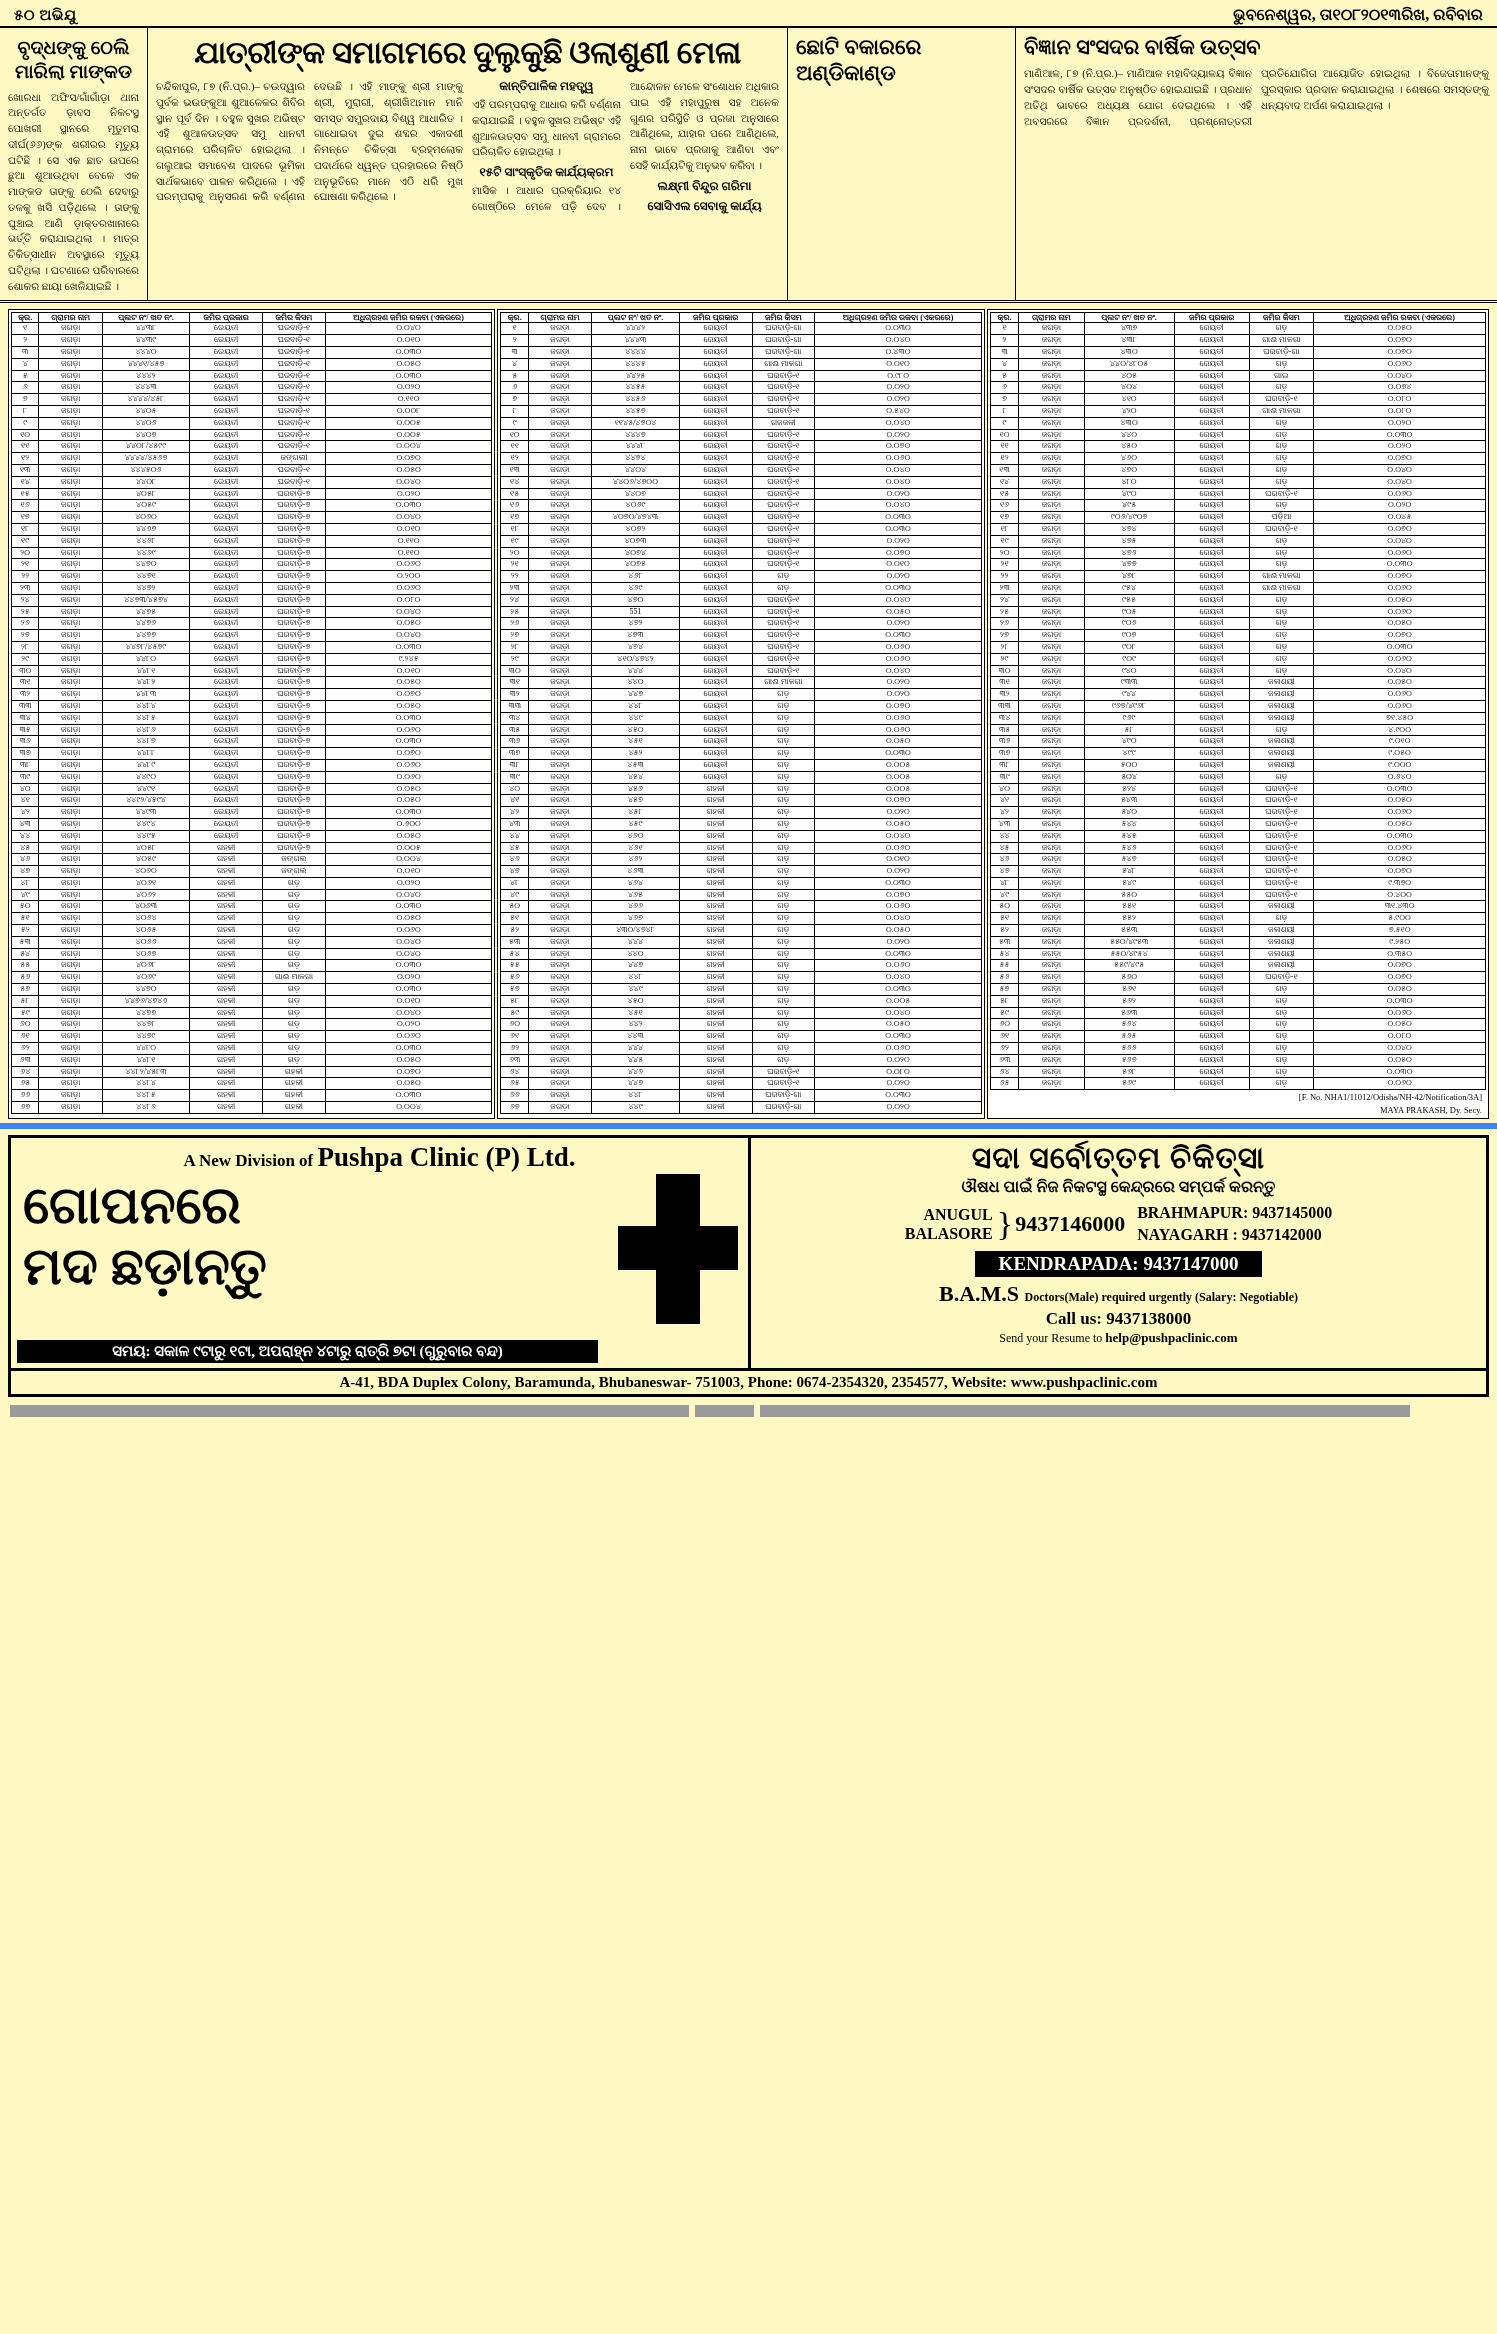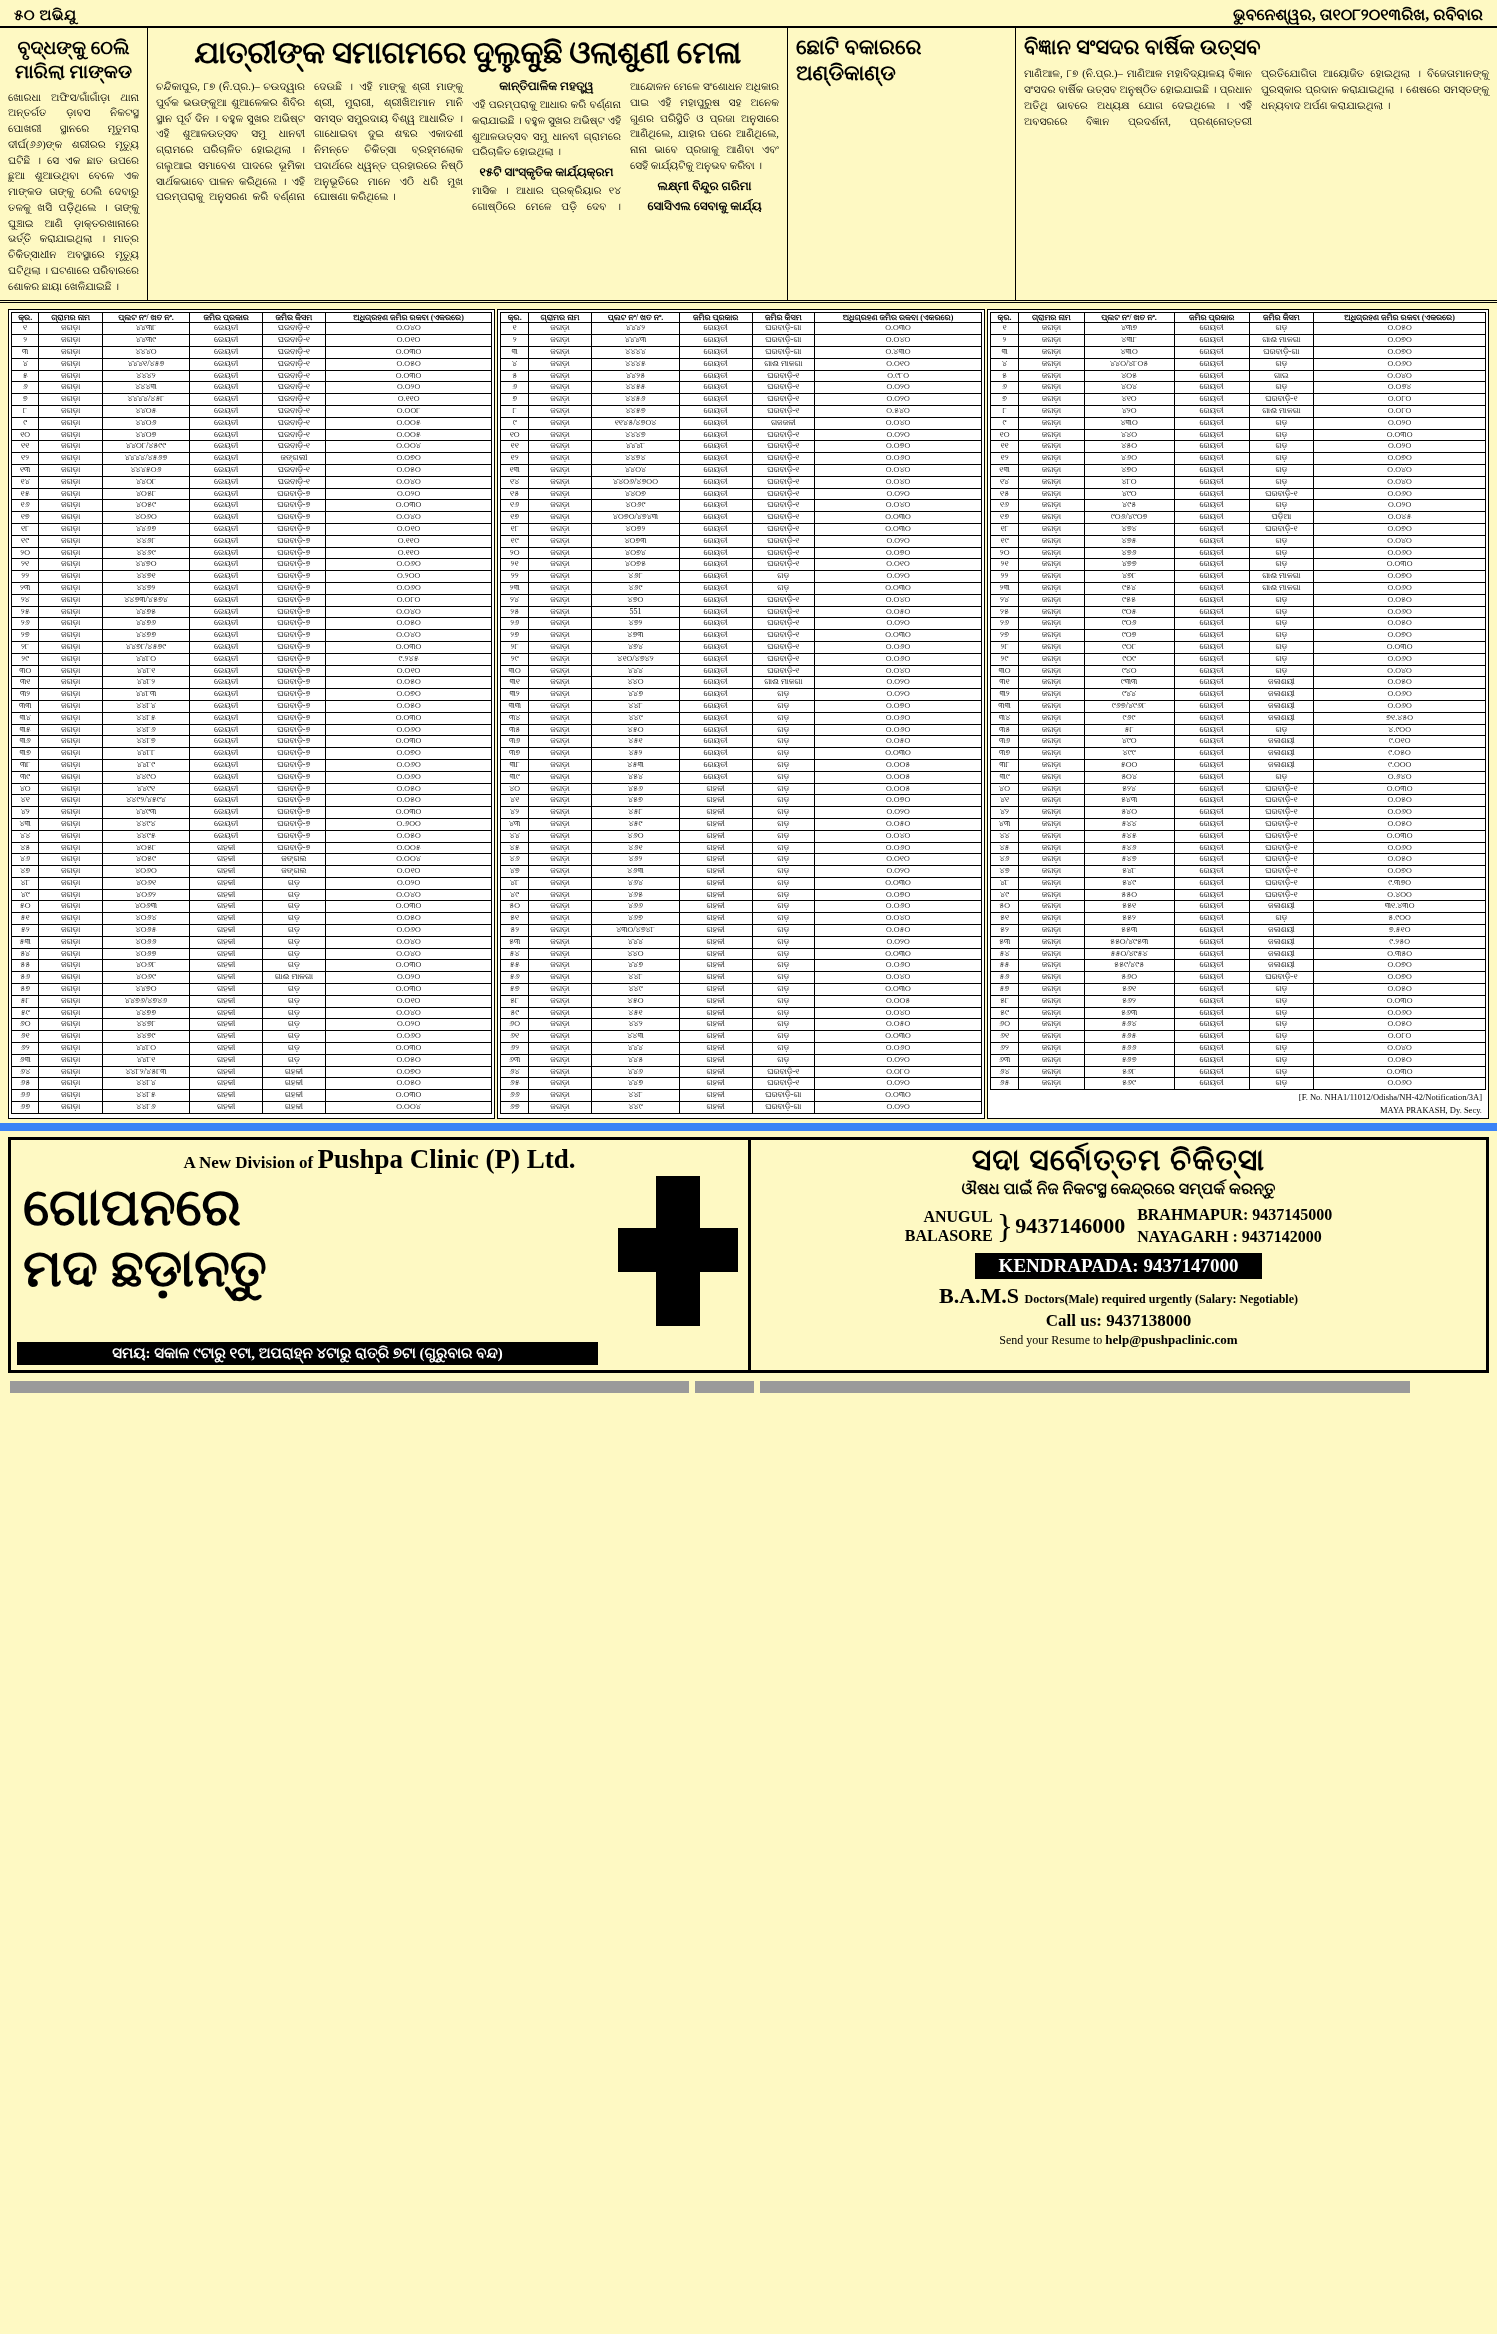--- a/index.html
+++ b/index.html
@@ -24,21 +24,21 @@
   .hl-small{font-size:19px;font-weight:bold;line-height:1.25;text-align:center;margin:2px 0 6px 0;}
   .hl-big{font-size:31px;font-weight:bold;text-align:center;line-height:1.2;margin:0 0 8px 0;letter-spacing:-.5px;}
   .hl-mid{font-size:21px;font-weight:bold;text-align:left;line-height:1.25;margin:0 0 6px 0;}
 
   .body-txt{font-size:10.5px;line-height:1.5;text-align:justify;hyphens:auto;}
   .cols4{column-count:4;column-gap:9px;}
   .cols2b{column-count:2;column-gap:9px;}
   .subhead{font-size:12px;font-weight:bold;text-align:center;margin:5px 0 3px 0;}
 
   
-  .tables-wrap{display:flex;gap:2px;padding:6px 8px 4px 8px;border-bottom:8px solid #3b82f6;}
+  .tables-wrap{display:flex;gap:2px;padding:6px 8px 4px 8px;border-bottom:6px solid #3b82f6;}
   .tblbox{border:1px solid #000;padding:2px;background:#fff;}
   table.data{border-collapse:collapse;width:100%;font-size:8px;}
   table.data th,table.data td{border:1px solid #000;padding:0px 2px;text-align:center;line-height:1.35;white-space:nowrap;}
   table.data th{font-weight:bold;font-size:8px;line-height:1.15;}
   .tblnote{font-size:8.5px;text-align:right;line-height:1.3;padding:2px 4px 0 0;}
 
   
   .ad{margin:6px 8px 0 8px;border:3px solid #000;display:flex;height:236px;box-sizing:border-box;}
   .ad-left{width:740px;border-right:3px solid #000;position:relative;padding:4px 6px;box-sizing:border-box;}
   .ad-div{font-size:17px;font-weight:bold;text-align:center;}
@@ -1793,20 +1793,21 @@
         <small>Doctors(Male) required urgently (Salary: Negotiable)</small>
       </div>
       <div class="callus">Call us: 9437138000</div>
       <div class="resume">
         <span>Send your Resume to</span>
         <b>help@pushpaclinic.com</b>
       </div>
     </div>
   </div>
 
+  <div class="addr">A-41, BDA Duplex Colony, Baramunda, Bhubaneswar- 751003, Phone: 0674-2354320, 2354577, Website: www.pushpaclinic.com</div>
 
   <div class="footbar">
     <div class="fb fb1"></div>
     <div class="fb fb2"></div>
     <div class="fb fb3"></div>
   </div>
 
 </div>
 
 </body></html>

